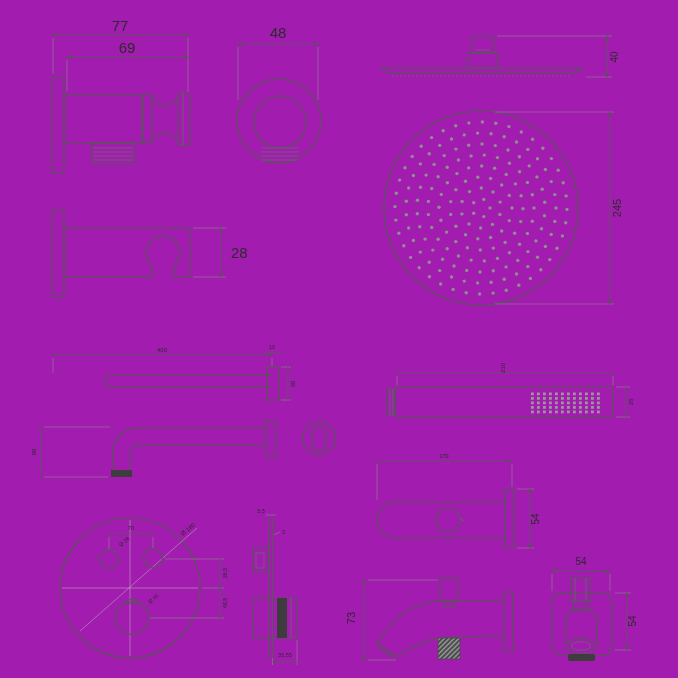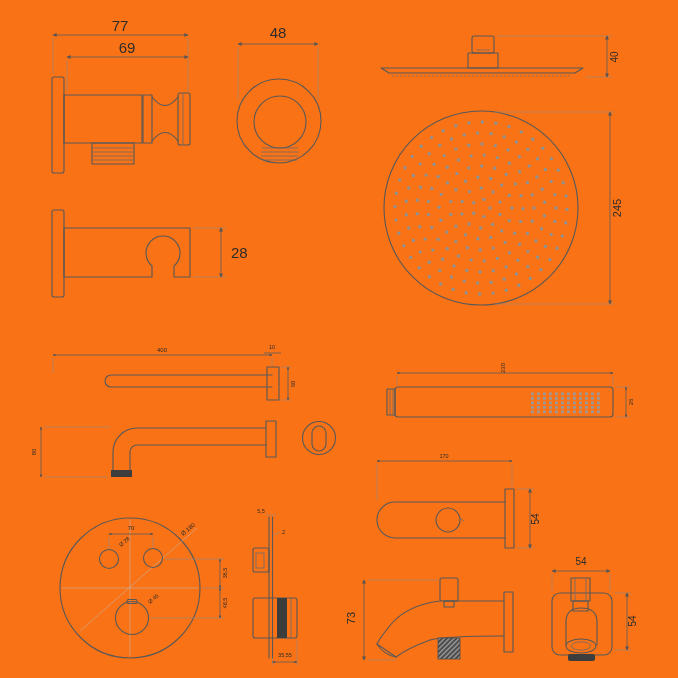--- a/index.html
+++ b/index.html
@@ -1,16 +1,16 @@
 <!DOCTYPE html>
 <html><head>
 <meta charset="utf-8">
 <style>
   html,body{margin:0;padding:0;background:#ffffff;}
-  .stage{width:678px;height:678px;position:relative;background:#f97316;overflow:hidden;}
+  .stage{width:678px;height:678px;position:relative;background:#a21caf;overflow:hidden;}
   svg{position:absolute;top:0;left:0;}
   .ln{fill:none;stroke:#585858;stroke-width:1.1;stroke-linejoin:round;stroke-linecap:round;}
   .lnthin{fill:none;stroke:#6a6a6a;stroke-width:0.8;}
   .dim{stroke:#5c5c5c;stroke-width:0.8;fill:none;}
   .ext{stroke:#8a8a8a;stroke-width:0.6;fill:none;}
   .cl{stroke:#bdbdbd;stroke-width:0.5;fill:none;}
   .dark{fill:#3d3d3d;stroke:none;}
   .dt{fill:#2c2c2c;font-family:"Liberation Sans","DejaVu Sans",sans-serif;}
   .t15{font-size:15px;font-weight:500;}
   .t11{font-size:11px;font-weight:500;}

